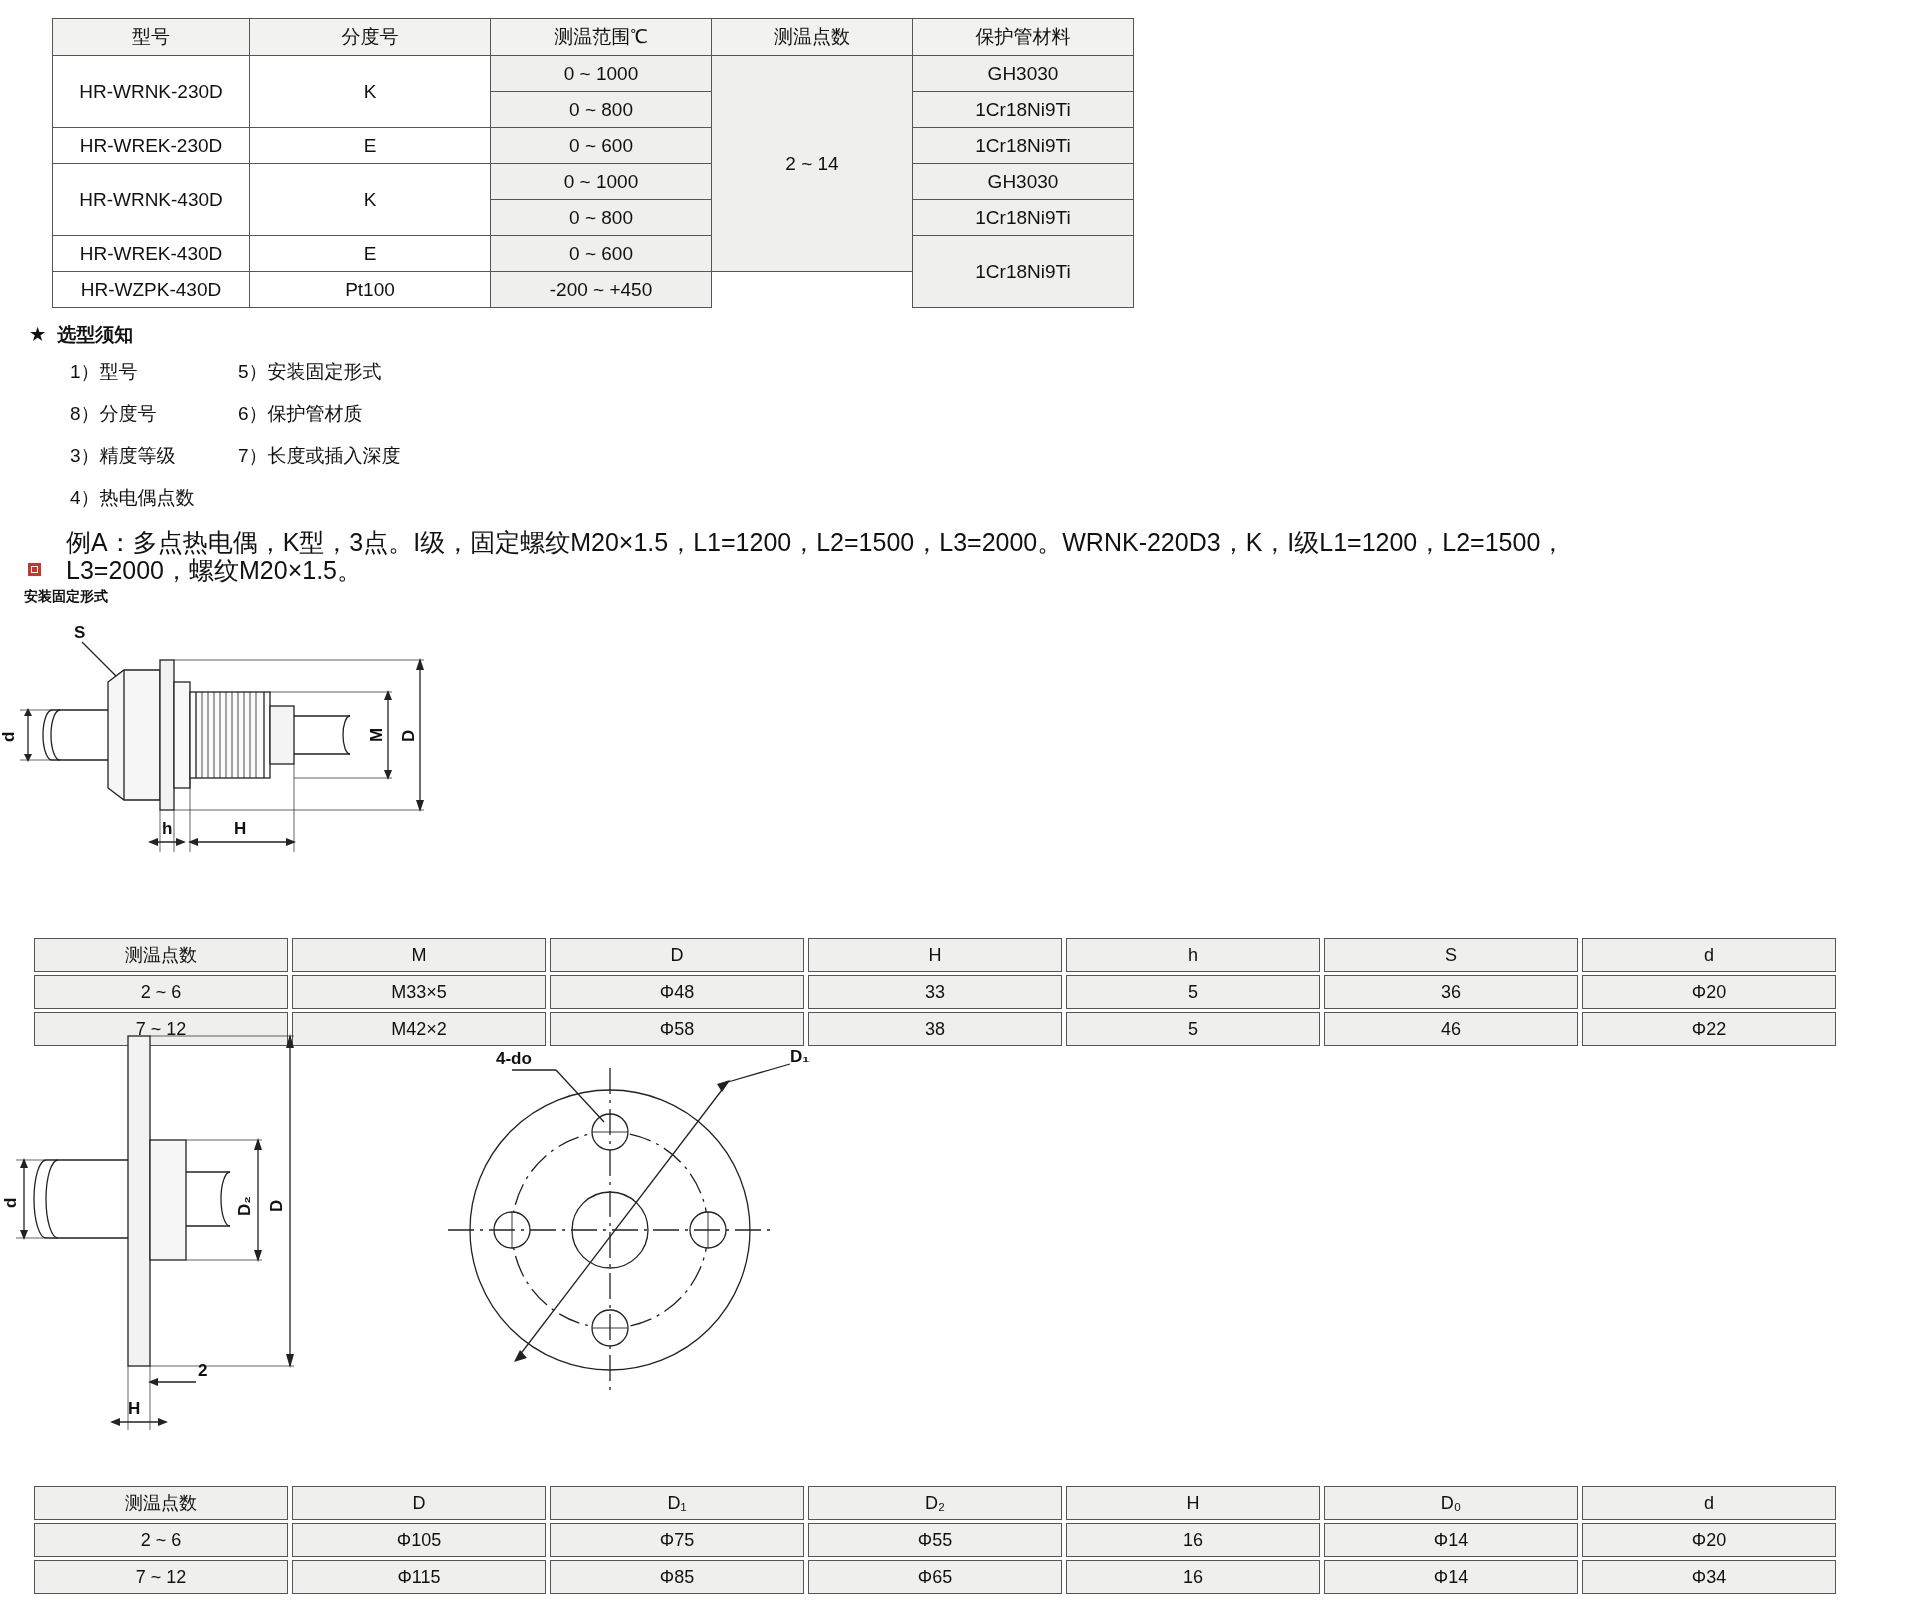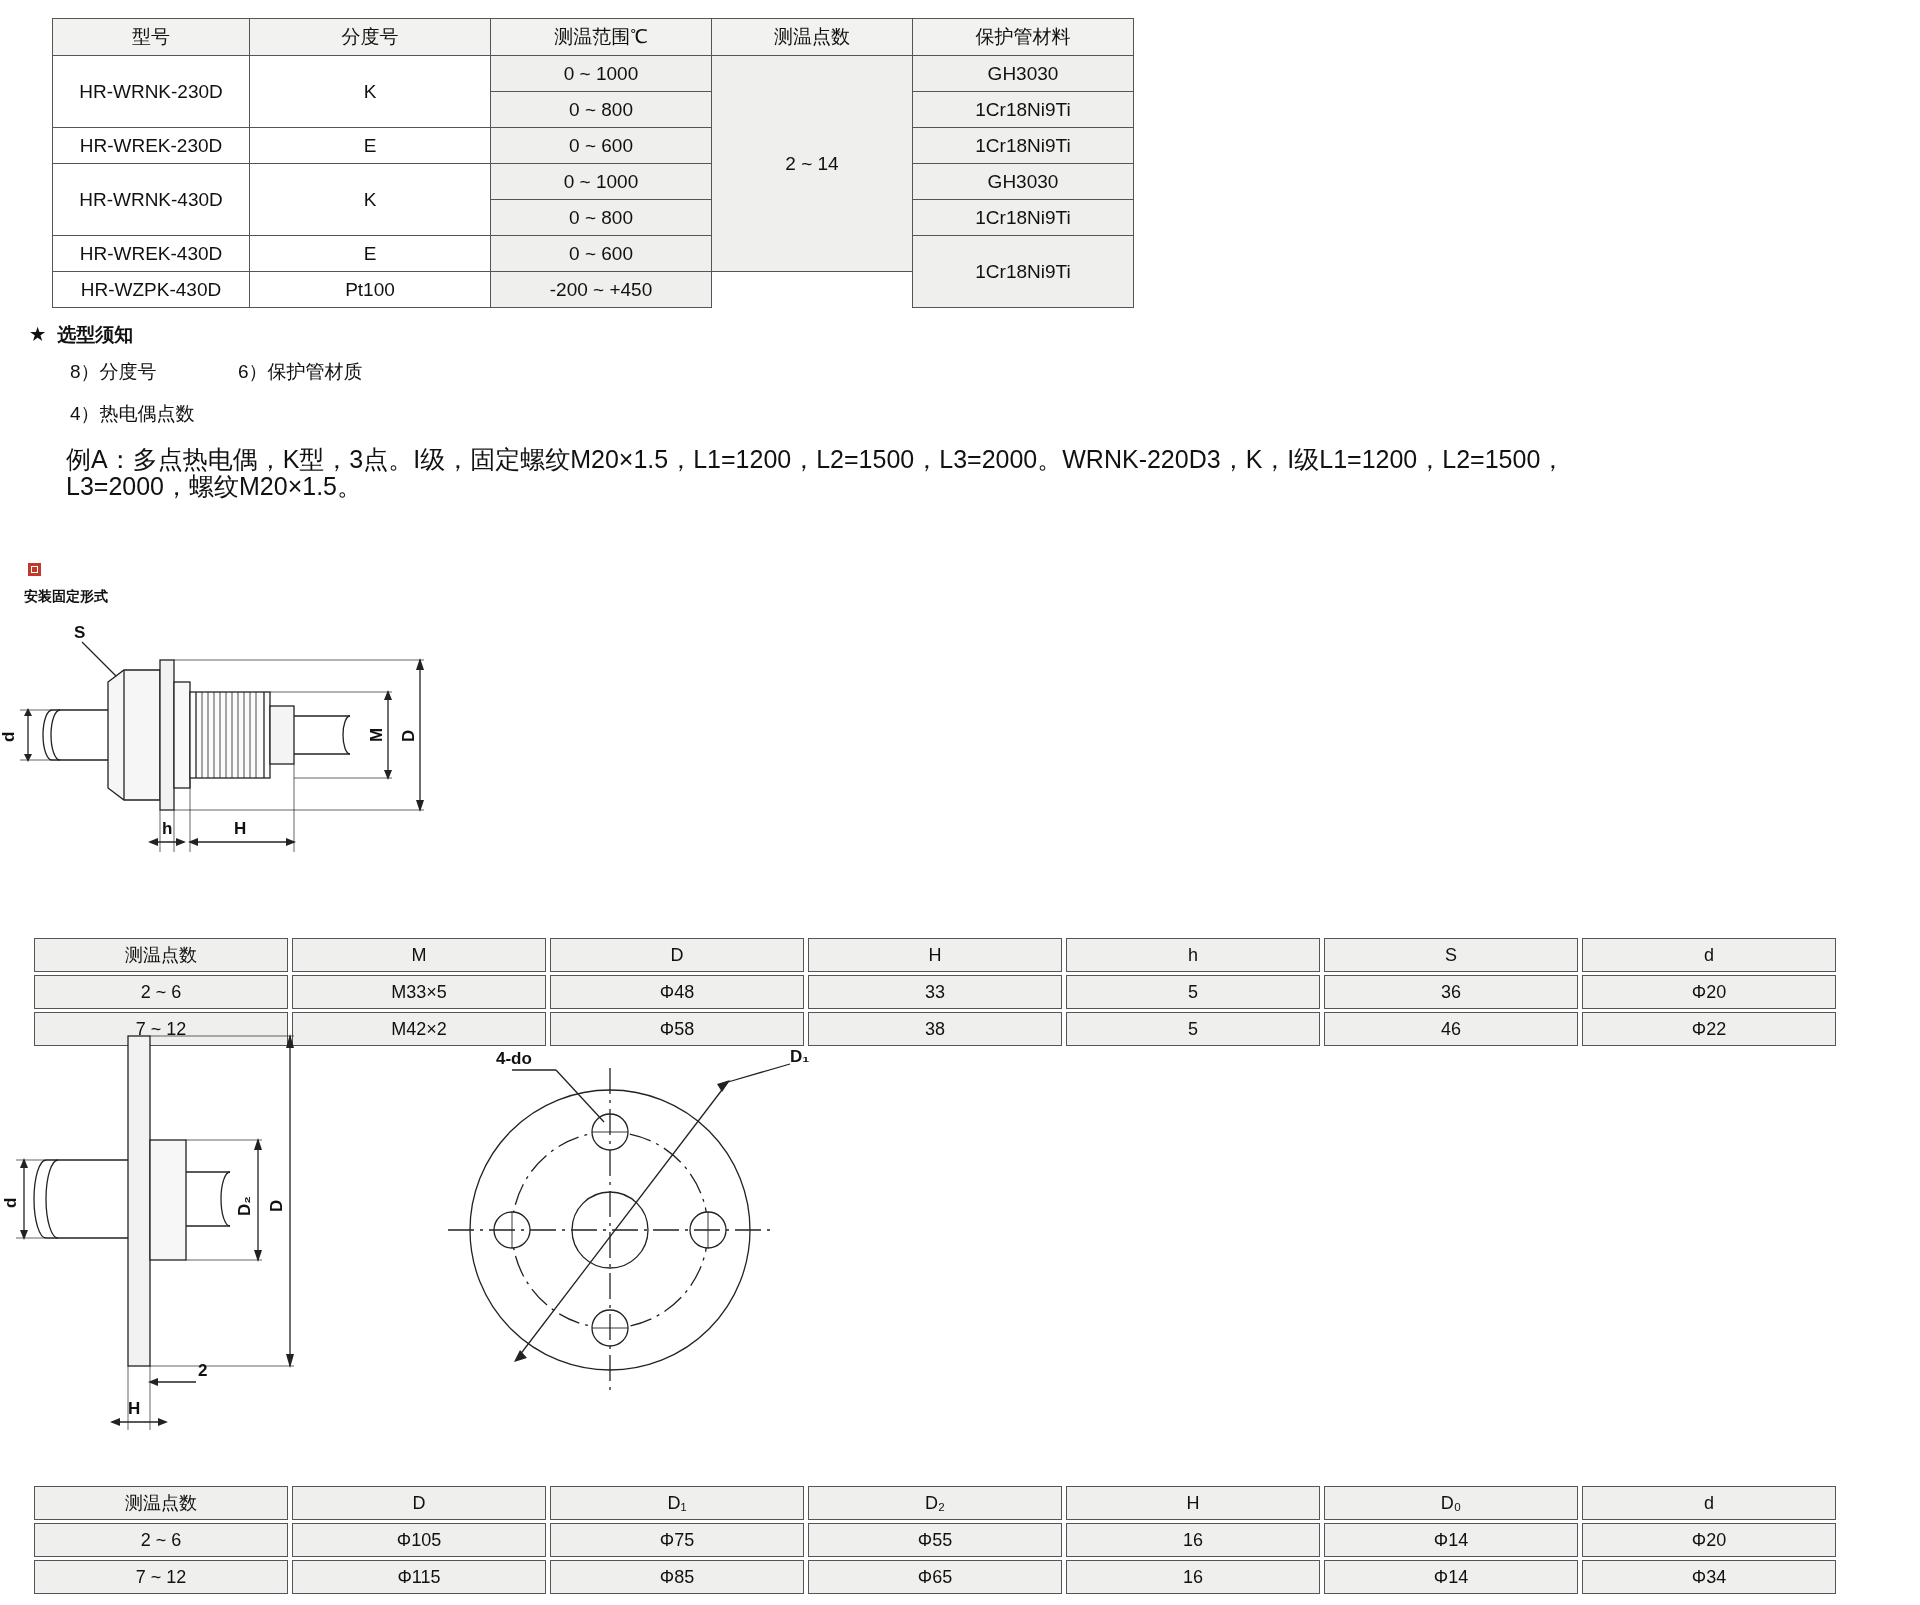--- a/index.html
+++ b/index.html
@@ -199,22 +199,30 @@
   </tbody>
     </table>
 
   <div class="notes">
     <div class="notes-title">
       <span class="star">★</span>
       <span>选型须知</span>
     </div>
     <div class="note-rows">
       <div class="note-row">
+        <span class="note-left">1）型号</span>
+        <span class="note-right">5）安装固定形式</span>
+      </div>
+      <div class="note-row">
         <span class="note-left">8）分度号</span>
         <span class="note-right">6）保护管材质</span>
+      </div>
+      <div class="note-row">
+        <span class="note-left">3）精度等级</span>
+        <span class="note-right">7）长度或插入深度</span>
       </div>
       <div class="note-row">
         <span class="note-left">4）热电偶点数</span>
         <span class="note-right"></span>
       </div>
     </div>
     <div class="example">例A：多点热电偶，K型，3点。I级，固定螺纹M20×1.5，L1=1200，L2=1500，L3=2000。WRNK-220D3，K，I级L1=1200，L2=1500，L3=2000，螺纹M20×1.5。</div>
   </div>
 
   <div class="red-mark"></div>

